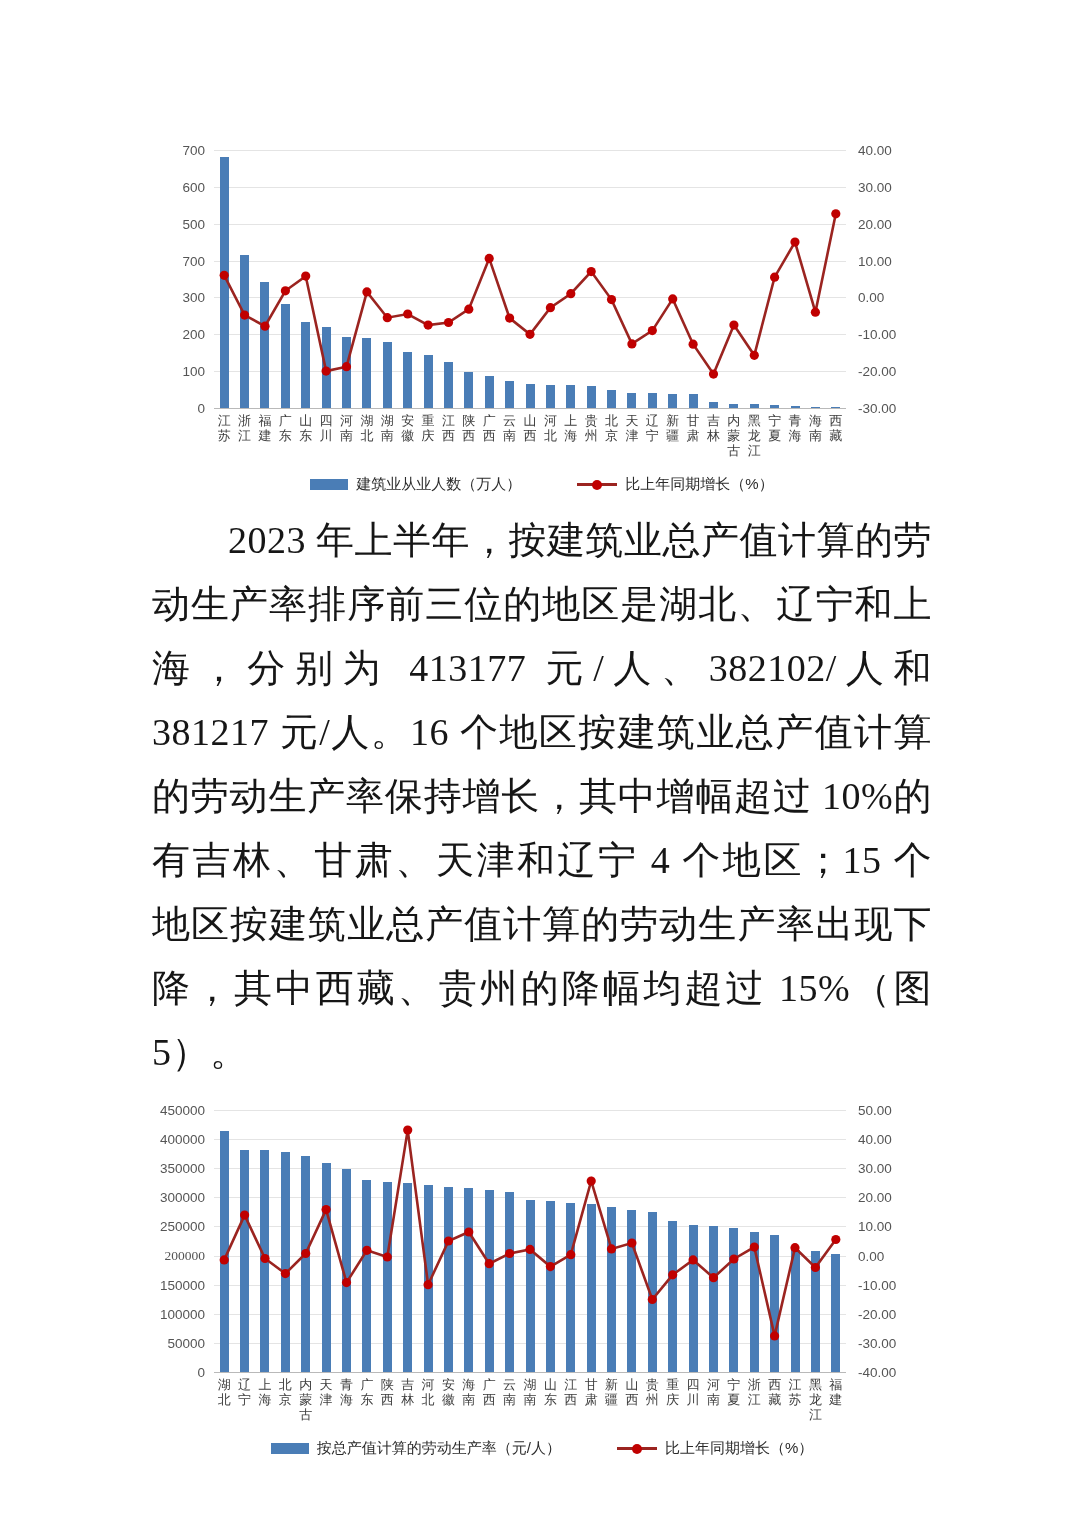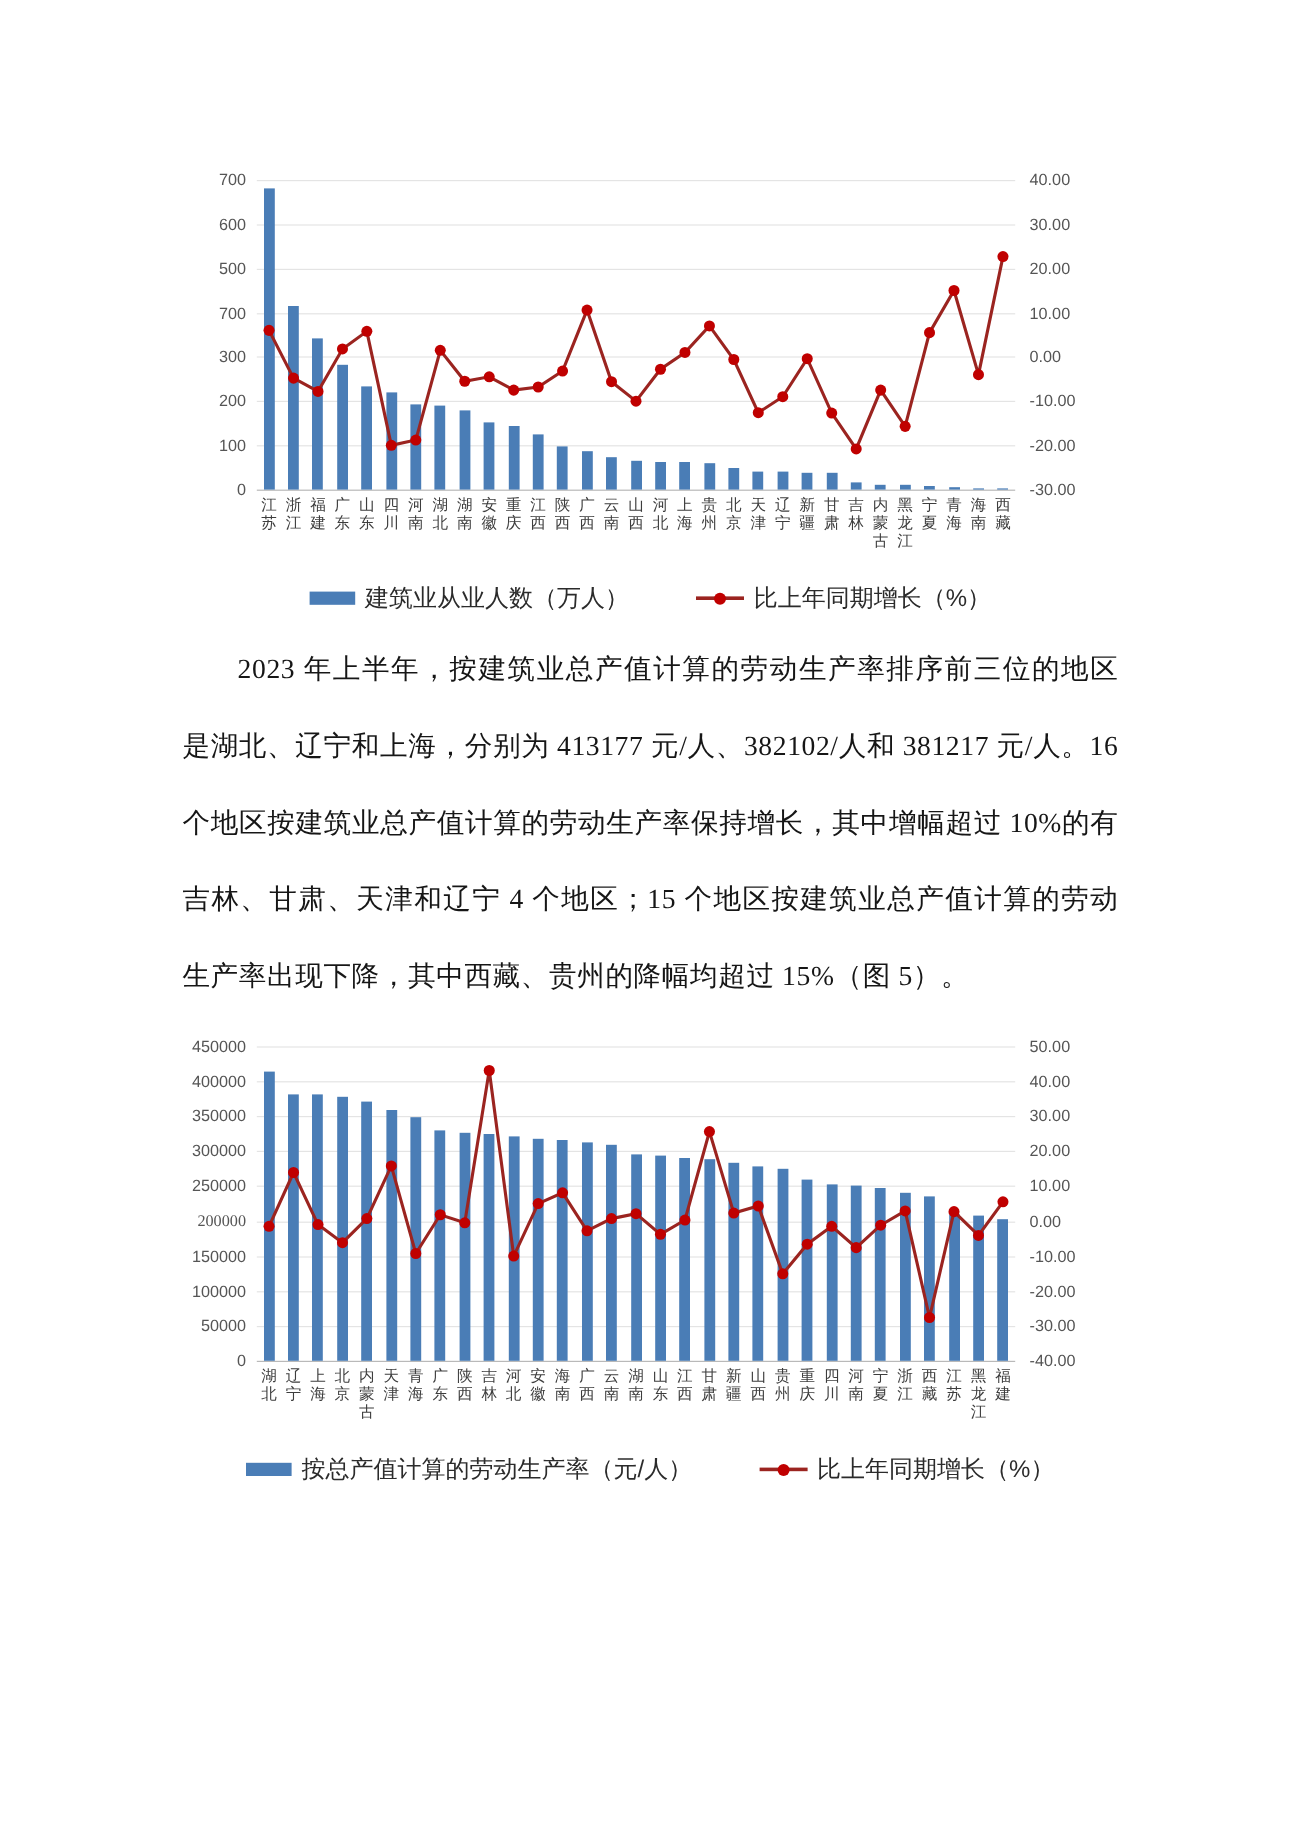--- a/index.html
+++ b/index.html
@@ -28,39 +28,39 @@
   .gridline{position:absolute;left:0;right:0;height:1px;background:#e4e4e4;}
   .bar{position:absolute;bottom:0;width:9px;background:var(--bar-color,#4a7db6);}
   svg.line-layer{position:absolute;inset:0;width:100%;height:100%;overflow:visible;}
   .xlabels{grid-area:xlabels;position:relative;min-height:62px;margin-top:4px;}
   .xlab{
     position:absolute;top:0;text-align:center;font-size:13px;line-height:15px;
     color:#3d3d3d;white-space:pre-line;
   }
   .legend{
     grid-area:legend;display:flex;justify-content:center;align-items:center;
-    gap:56px;margin-top:10px;font-size:20px;color:#2b2b2b;
+    gap:56px;font-size:15px;color:#2b2b2b;
   }
   .legend-item{display:inline-flex;align-items:center;gap:8px;}
   .swatch-bar{width:38px;height:11px;background:var(--bar-color,#4a7db6);display:inline-block;}
   .swatch-line{
     width:40px;height:0;border-top:3px solid var(--line-color,#9b2420);
     display:inline-flex;align-items:center;justify-content:center;position:relative;
   }
   .swatch-dot{
     width:10px;height:10px;border-radius:50%;background:var(--marker-color,#c00000);
     position:absolute;top:-6.5px;left:15px;
   }
   
   .caption{
     font-family:"Liberation Serif",serif;font-size:30px;color:#141414;
     text-align:center;margin:46px 0 0 0;line-height:40px;
   }
   .body-text{
-    font-family:"Liberation Serif",serif;font-size:23px;color:#161616;
+    font-family:"Liberation Serif",serif;font-size:38px;color:#161616;
     line-height:64px;text-align:justify;text-indent:2em;margin:14px 0 0 0;
     letter-spacing:0.5px;
   }
   .chart-block-2{margin-top:26px;}
 </style>
 </head>
 <body>
 
 <div class="page">
 

